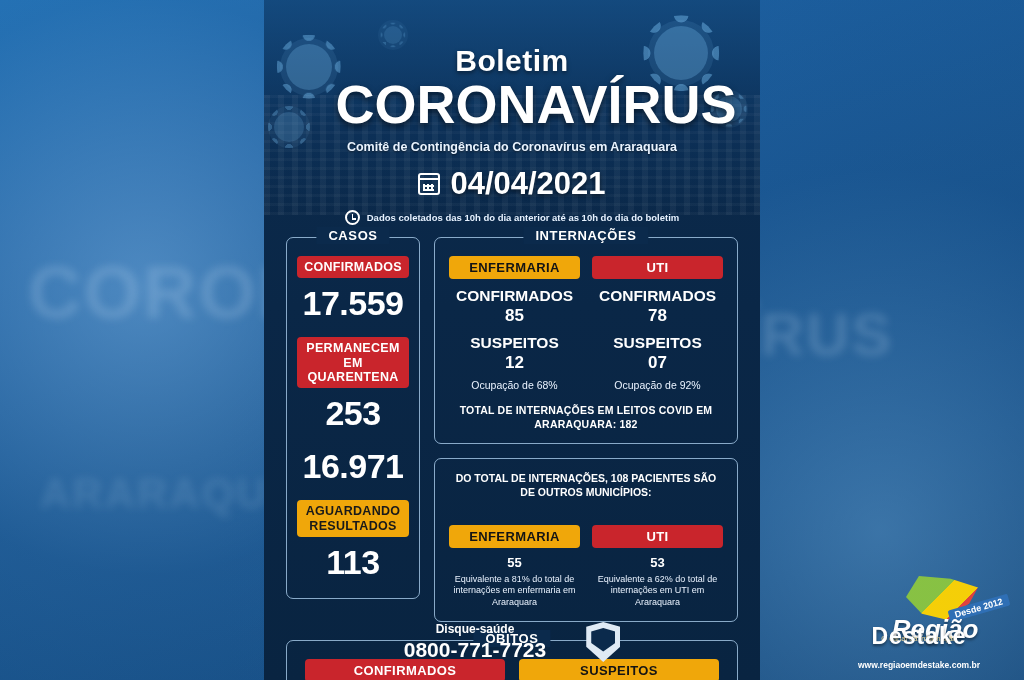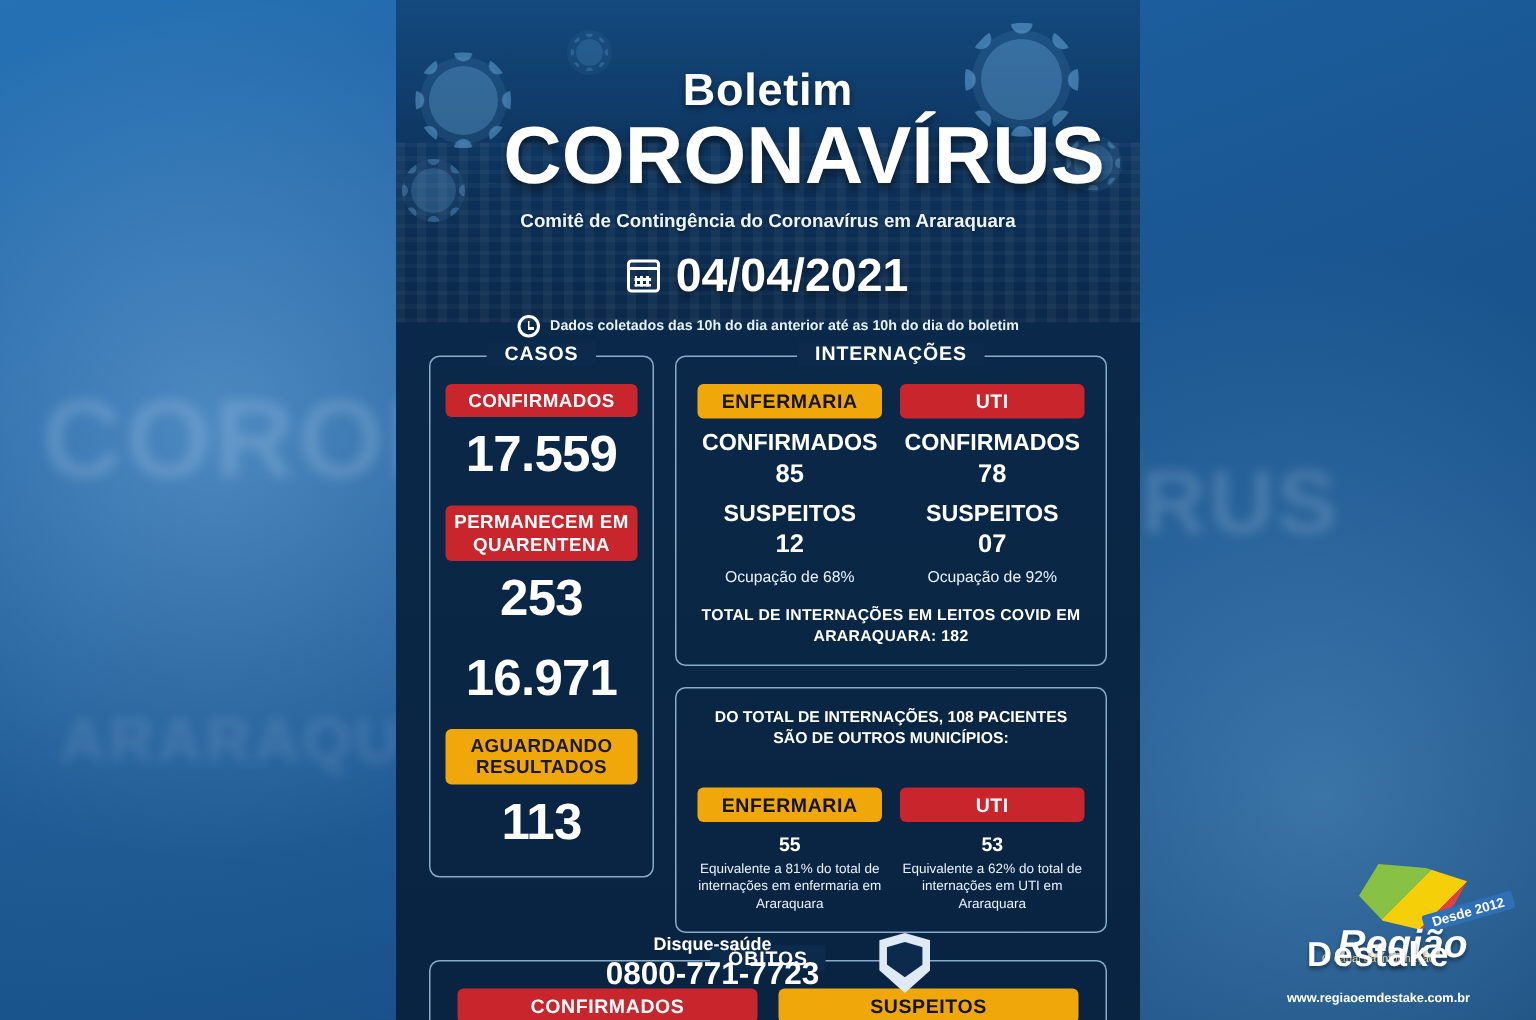--- a/index.html
+++ b/index.html
@@ -129,21 +129,21 @@
   }
   .clock-icon::before {
     content:""; position:absolute; left: 5px; top: 2.5px; width: 1.7px; height: 5px; background:#fff;
   }
   .clock-icon::after {
     content:""; position:absolute; left: 5.5px; top: 6px; width: 4px; height: 1.7px; background:#fff;
   }
 
   
   .content { position: relative; padding: 12px 22px 0 22px; display: flex; gap: 14px; }
-  .col-left { width: 150px; }
+  .col-left { width: 134px; }
   .col-right { flex: 1; }
 
   .panel {
     border: 1.5px solid rgba(180,215,245,0.75);
     border-radius: 7px;
     position: relative;
     padding: 16px 10px 12px 10px;
   }
   .panel-title {
     position: absolute; top: -11px; left: 50%; transform: translateX(-50%);

